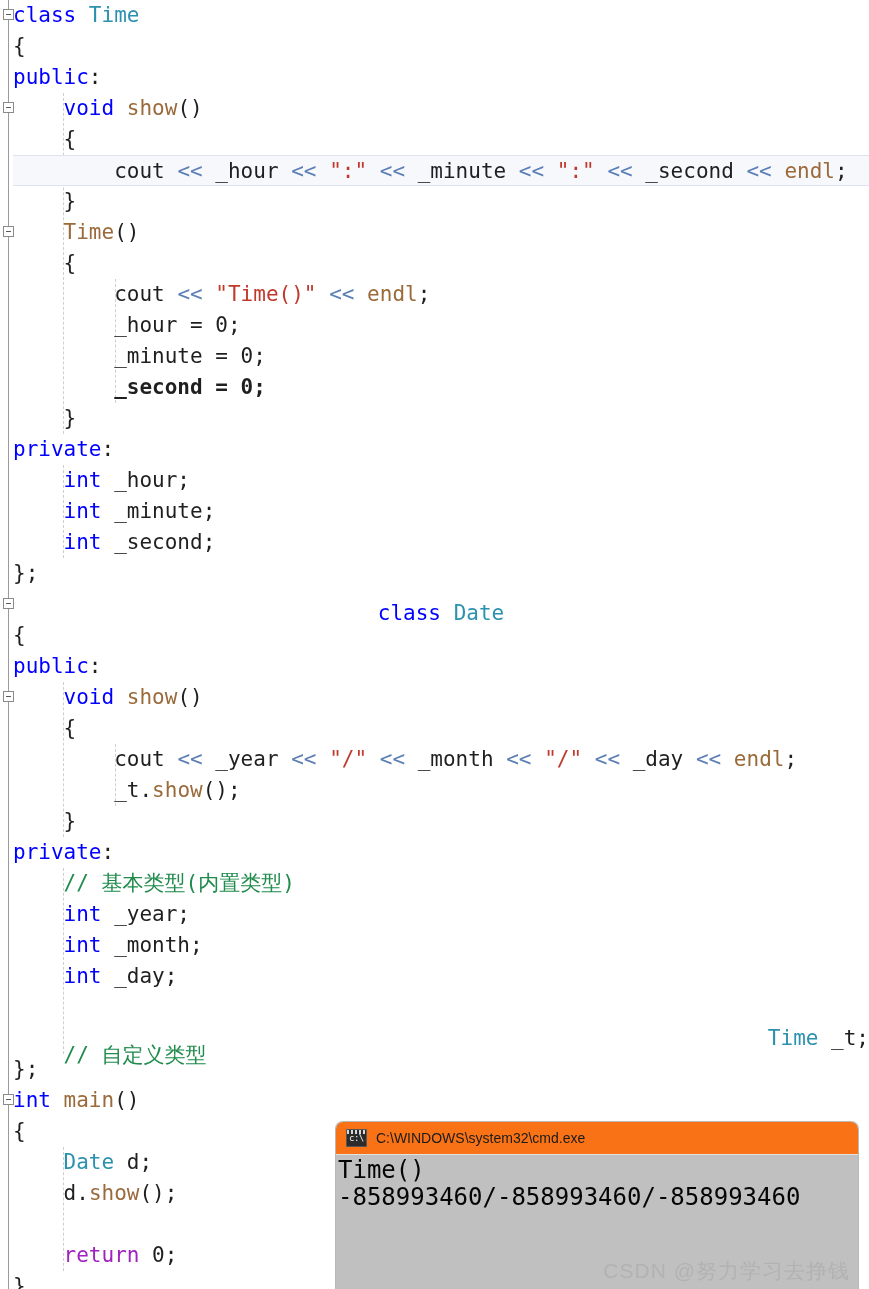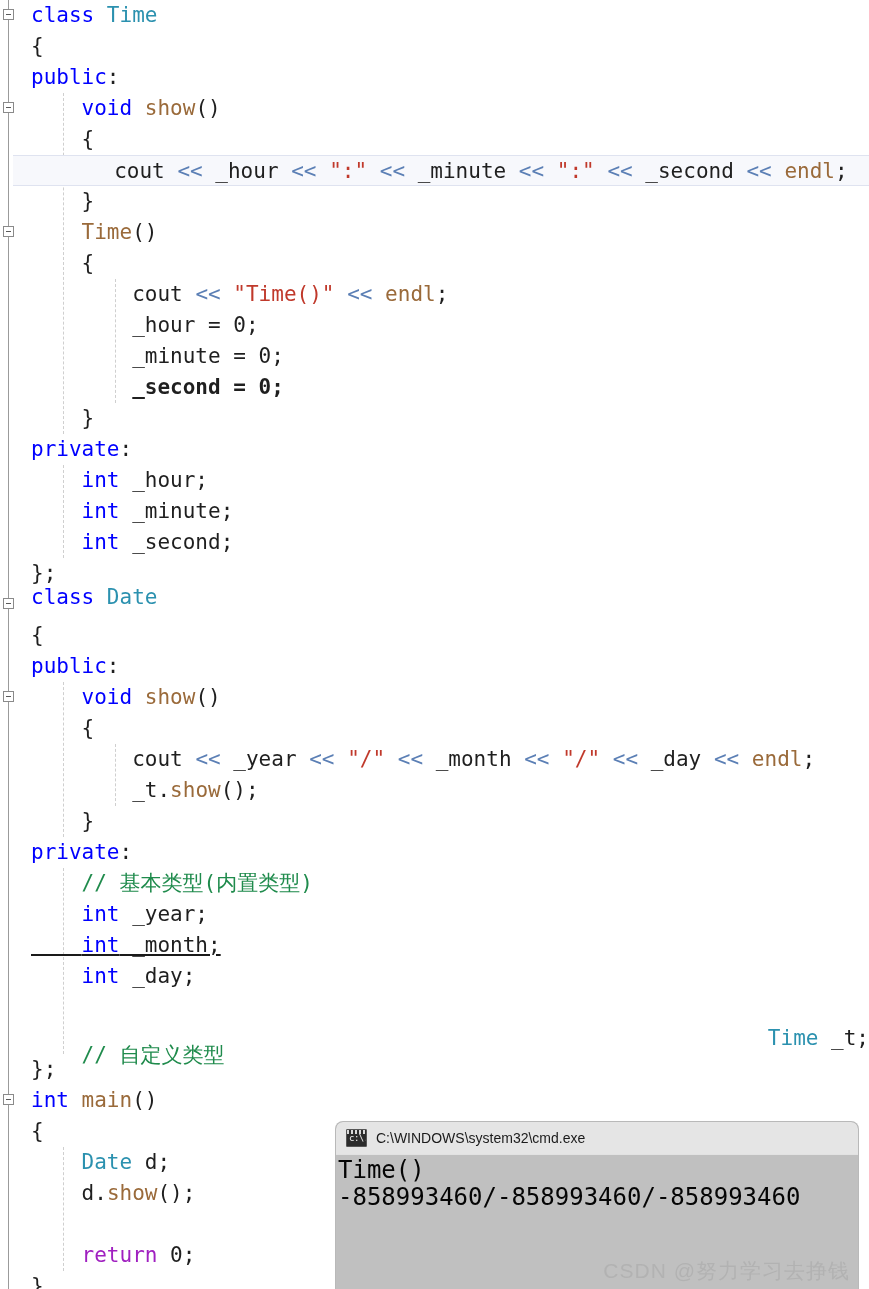--- a/index.html
+++ b/index.html
@@ -41,21 +41,21 @@
 
   
   .line{
     position:absolute;left:0;width:869px;height:31px;
     font-family:"DejaVu Sans Mono",monospace;
     font-size:21px;
     line-height:31px;
     white-space:pre;
     color:#1a1a1a;
   }
-  .code-text{padding-left:31px;display:block;}
+  .code-text{padding-left:13px;display:block;}
 
   
   .line.current{
     background:#f7f8fc;
     border-top:1px solid #dfe3f0;
     border-bottom:1px solid #dfe3f0;
     box-sizing:border-box;
     left:13px;width:856px;
   }
   .line.current .code-text{padding-left:0;}
@@ -75,21 +75,21 @@
     position:absolute;left:336px;top:1122px;
     width:522px;height:167px;
     background:#c0c0c0;
     border-top-left-radius:7px;
     border-top-right-radius:7px;
     box-shadow:0 0 0 1px #b9b9b9;
     overflow:hidden;
   }
   #console-titlebar{
     height:33px;width:100%;
-    background:#e5e5e5;
+    background:#f97316;
     border-top-left-radius:7px;
     border-top-right-radius:7px;
     display:flex;align-items:center;
     padding-left:10px;
     box-sizing:border-box;
     border-bottom:1px solid #e2e2e2;
   }
   .cmd-icon{
     width:19px;height:16px;
     background:#2b2b2b;
@@ -172,32 +172,32 @@
       <div class="line" style="top: 279px;"><span class="code-text"><span class="plain">        </span><span class="plain">cout </span><span class="op">&lt;&lt;</span><span class="plain"> </span><span class="str">"Time()"</span><span class="plain"> </span><span class="op">&lt;&lt;</span><span class="plain"> </span><span class="fn">endl</span><span class="plain">;</span></span></div>
       <div class="line" style="top: 310px;"><span class="code-text"><span class="plain">        </span><span class="plain">_hour = 0;</span></span></div>
       <div class="line" style="top: 341px;"><span class="code-text"><span class="plain">        </span><span class="plain">_minute = 0;</span></span></div>
       <div class="line" style="top: 372px; font-weight: bold;"><span class="code-text"><span class="plain">        </span><span class="plain">_second = 0;</span></span></div>
       <div class="line" style="top: 403px;"><span class="code-text"><span class="plain">    </span><span class="plain">}</span></span></div>
       <div class="line" style="top: 434px;"><span class="code-text"><span class="kw">private</span><span class="plain">:</span></span></div>
       <div class="line" style="top: 465px;"><span class="code-text"><span class="plain">    </span><span class="kw">int</span><span class="plain"> _hour;</span></span></div>
       <div class="line" style="top: 496px;"><span class="code-text"><span class="plain">    </span><span class="kw">int</span><span class="plain"> _minute;</span></span></div>
       <div class="line" style="top: 527px;"><span class="code-text"><span class="plain">    </span><span class="kw">int</span><span class="plain"> _second;</span></span></div>
       <div class="line" style="top: 558px;"><span class="code-text"><span class="plain">};</span></span></div>
-      <div class="line" style="top: 582px;"><span class="code-text"><span class="kw">class </span><span class="type">Date</span></span></div>
+      <div class="line" style="top: 598px; text-align: center;"><span class="code-text"><span class="kw">class </span><span class="type">Date</span></span></div>
       <div class="line" style="top: 620px;"><span class="code-text"><span class="plain">{</span></span></div>
       <div class="line" style="top: 651px;"><span class="code-text"><span class="kw">public</span><span class="plain">:</span></span></div>
       <div class="line" style="top: 682px;"><span class="code-text"><span class="plain">    </span><span class="kw">void </span><span class="fn">show</span><span class="plain">()</span></span></div>
       <div class="line" style="top: 713px;"><span class="code-text"><span class="plain">    </span><span class="plain">{</span></span></div>
       <div class="line" style="top: 744px;"><span class="code-text"><span class="plain">        </span><span class="plain">cout </span><span class="op">&lt;&lt;</span><span class="plain"> _year </span><span class="op">&lt;&lt;</span><span class="plain"> </span><span class="str">"/"</span><span class="plain"> </span><span class="op">&lt;&lt;</span><span class="plain"> _month </span><span class="op">&lt;&lt;</span><span class="plain"> </span><span class="str">"/"</span><span class="plain"> </span><span class="op">&lt;&lt;</span><span class="plain"> _day </span><span class="op">&lt;&lt;</span><span class="plain"> </span><span class="fn">endl</span><span class="plain">;</span></span></div>
       <div class="line" style="top: 775px;"><span class="code-text"><span class="plain">        </span><span class="plain">_t.</span><span class="fn">show</span><span class="plain">();</span></span></div>
       <div class="line" style="top: 806px;"><span class="code-text"><span class="plain">    </span><span class="plain">}</span></span></div>
       <div class="line" style="top: 837px;"><span class="code-text"><span class="kw">private</span><span class="plain">:</span></span></div>
       <div class="line" style="top: 868px;"><span class="code-text"><span class="plain">    </span><span class="cmt">// 基本类型(内置类型)</span></span></div>
       <div class="line" style="top: 899px;"><span class="code-text"><span class="plain">    </span><span class="kw">int</span><span class="plain"> _year;</span></span></div>
-      <div class="line" style="top: 930px; text-decoration: underline;"><span class="code-text"><span class="plain">    </span><span class="kw">int</span><span class="plain"> _month;</span></span></div>
+      <div class="line" style="top: 930px;"><span class="code-text"><span class="plain">    </span><span class="kw">int</span><span class="plain"> _month;</span></span></div>
       <div class="line" style="top: 961px;"><span class="code-text"><span class="plain">    </span><span class="kw">int</span><span class="plain"> _day;</span></span></div>
       <div class="line" style="top: 1040px;"><span class="code-text"><span class="plain">    </span><span class="cmt">// 自定义类型</span></span></div>
       <div class="line" style="top: 1023px; text-align: right;"><span class="code-text"><span class="plain">    </span><span class="type">Time</span><span class="plain"> _t;</span></span></div>
       <div class="line" style="top: 1054px;"><span class="code-text"><span class="plain">};</span></span></div>
       <div class="line" style="top: 1085px;"><span class="code-text"><span class="kw">int </span><span class="fn">main</span><span class="plain">()</span></span></div>
       <div class="line" style="top: 1116px;"><span class="code-text"><span class="plain">{</span></span></div>
       <div class="line" style="top: 1147px;"><span class="code-text"><span class="plain">    </span><span class="type">Date</span><span class="plain"> d;</span></span></div>
       <div class="line" style="top: 1178px;"><span class="code-text"><span class="plain">    </span><span class="plain">d.</span><span class="fn">show</span><span class="plain">();</span></span></div>
       <div class="line" style="top: 1209px;"><span class="code-text"><span class="plain">    </span></span></div>
       <div class="line" style="top: 1240px;"><span class="code-text"><span class="plain">    </span><span class="kw-ctrl">return</span><span class="plain"> 0;</span></span></div>

